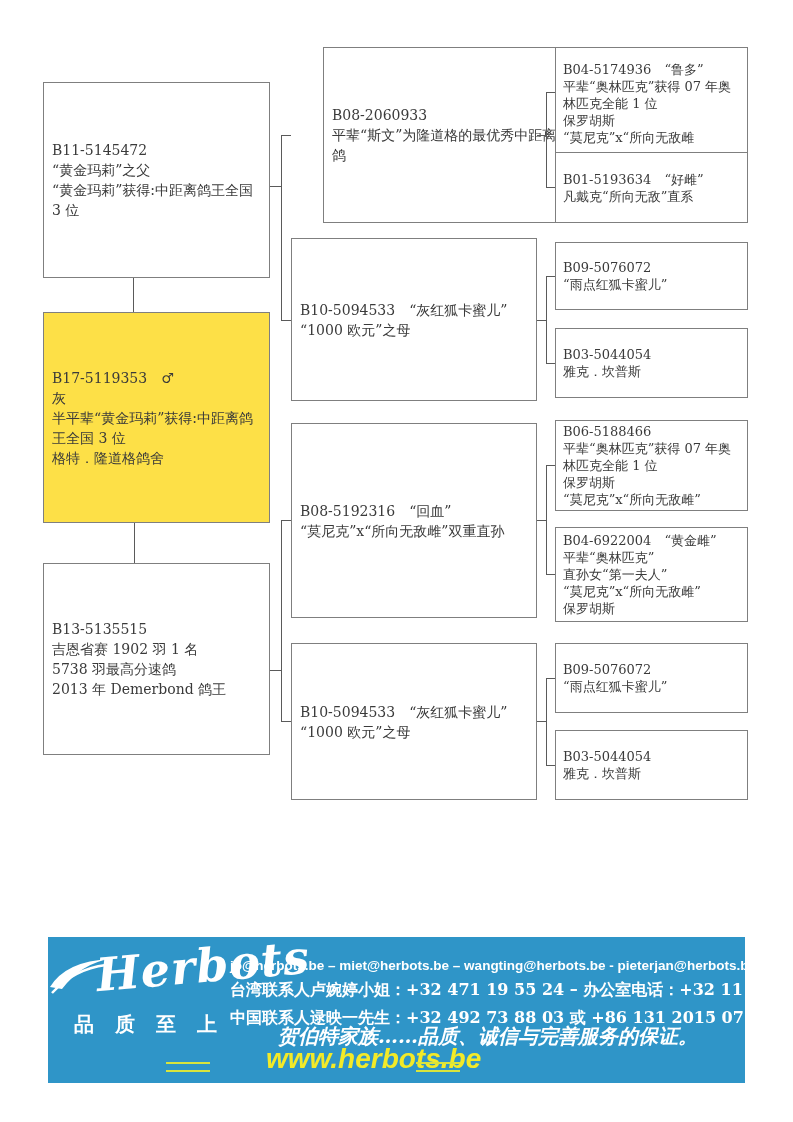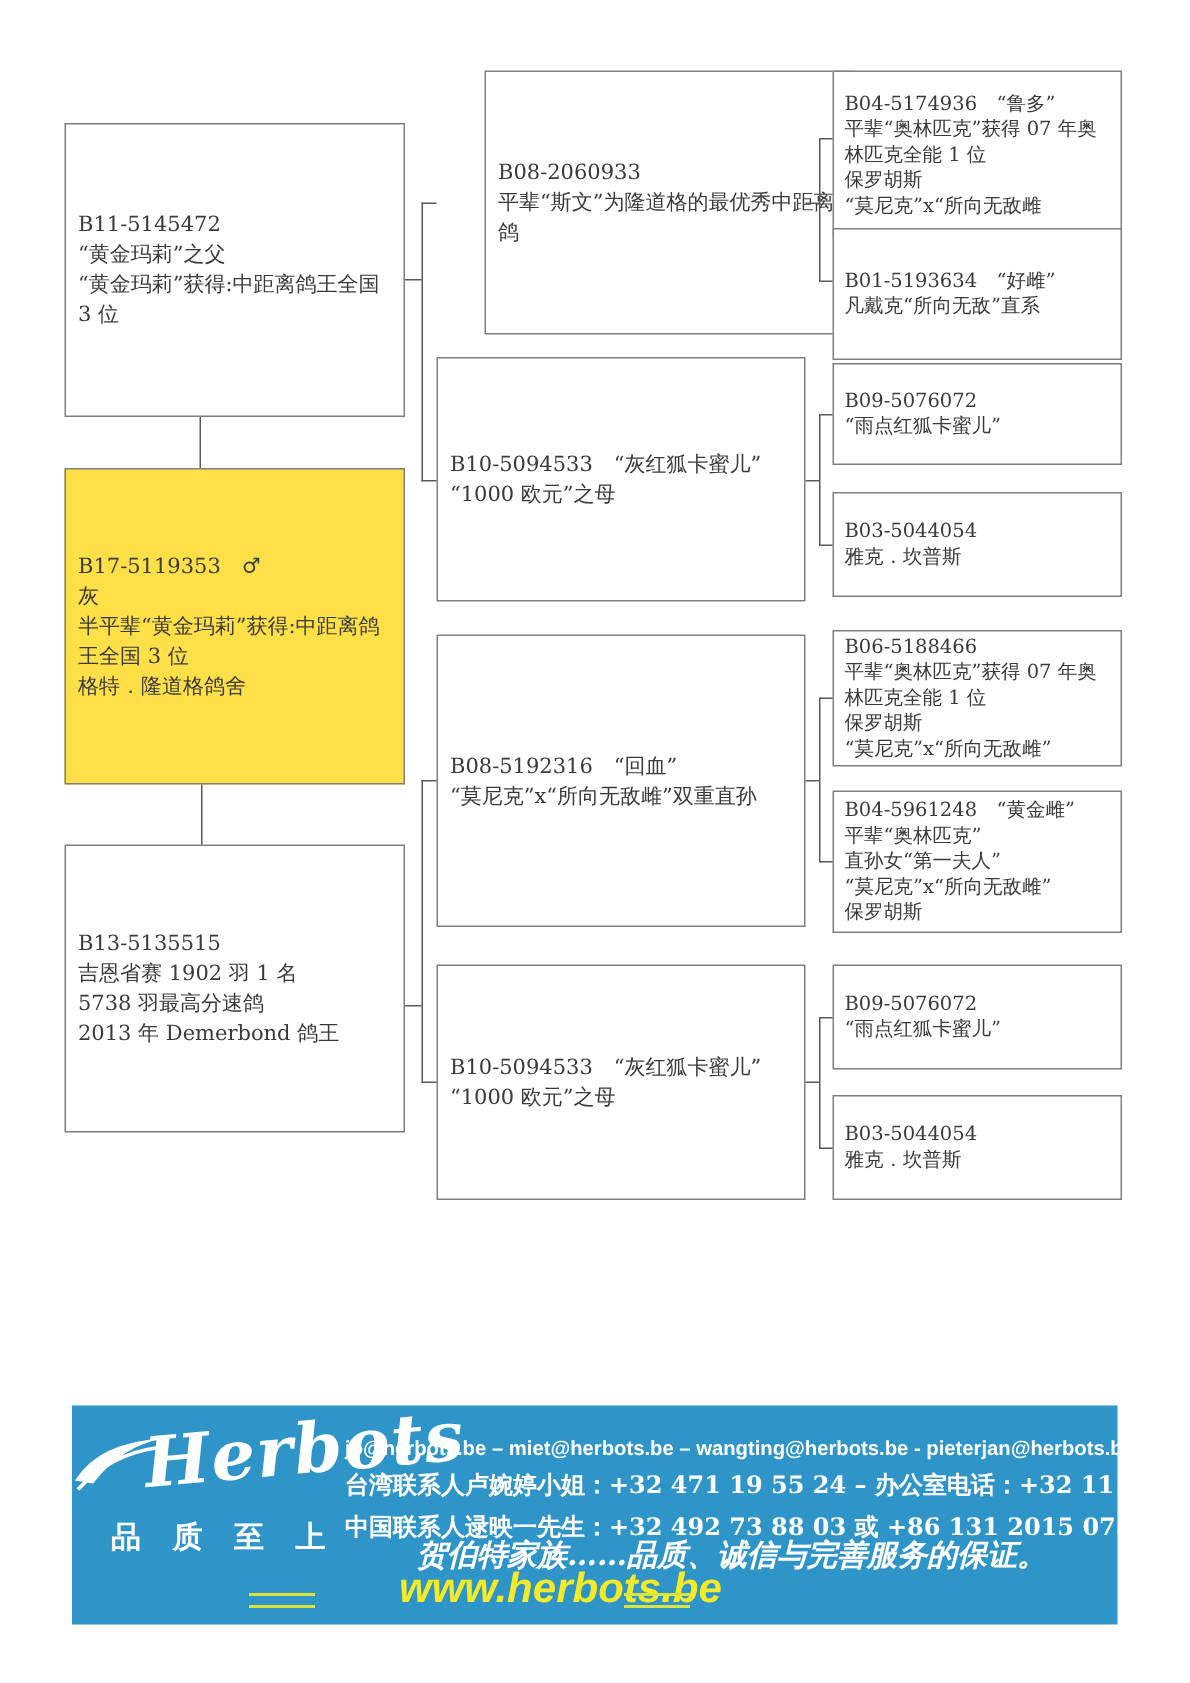--- a/index.html
+++ b/index.html
@@ -82,21 +82,21 @@
     <span class="ln">“1000 欧元”之母</span>
   </div>
 
   <div class="box small" style="left:555px;top:47px;width:193px;height:112px;">
     <span class="ln">B04-5174936　“鲁多”</span>
     <span class="ln">平辈“奥林匹克”获得 07 年奥林匹克全能 1 位</span>
     <span class="ln">保罗胡斯</span>
     <span class="ln">“莫尼克”x“所向无敌雌</span>
   </div>
 
-  <div class="box small" style="left:555px;top:152px;width:193px;height:88px;">
+  <div class="box small" style="left:555px;top:152px;width:193px;height:71px;">
     <span class="ln">B01-5193634　“好雌”</span>
     <span class="ln">凡戴克“所向无敌”直系</span>
   </div>
 
   <div class="box small" style="left:555px;top:242px;width:193px;height:68px;">
     <span class="ln">B09-5076072</span>
     <span class="ln">“雨点红狐卡蜜儿”</span>
   </div>
 
   <div class="box small" style="left:555px;top:328px;width:193px;height:70px;">
@@ -105,21 +105,21 @@
   </div>
 
   <div class="box small" style="left:555px;top:420px;width:193px;height:91px;">
     <span class="ln">B06-5188466</span>
     <span class="ln">平辈“奥林匹克”获得 07 年奥林匹克全能 1 位</span>
     <span class="ln">保罗胡斯</span>
     <span class="ln">“莫尼克”x“所向无敌雌”</span>
   </div>
 
   <div class="box small" style="left:555px;top:527px;width:193px;height:95px;">
-    <span class="ln">B04-5961248　“黄金雌”</span>
+    <span class="ln">B04-6922004　“黄金雌”</span>
     <span class="ln">平辈“奥林匹克”</span>
     <span class="ln">直孙女“第一夫人”</span>
     <span class="ln">“莫尼克”x“所向无敌雌”</span>
     <span class="ln">保罗胡斯</span>
   </div>
 
   <div class="box small" style="left:555px;top:643px;width:193px;height:70px;">
     <span class="ln">B09-5076072</span>
     <span class="ln">“雨点红狐卡蜜儿”</span>
   </div>

